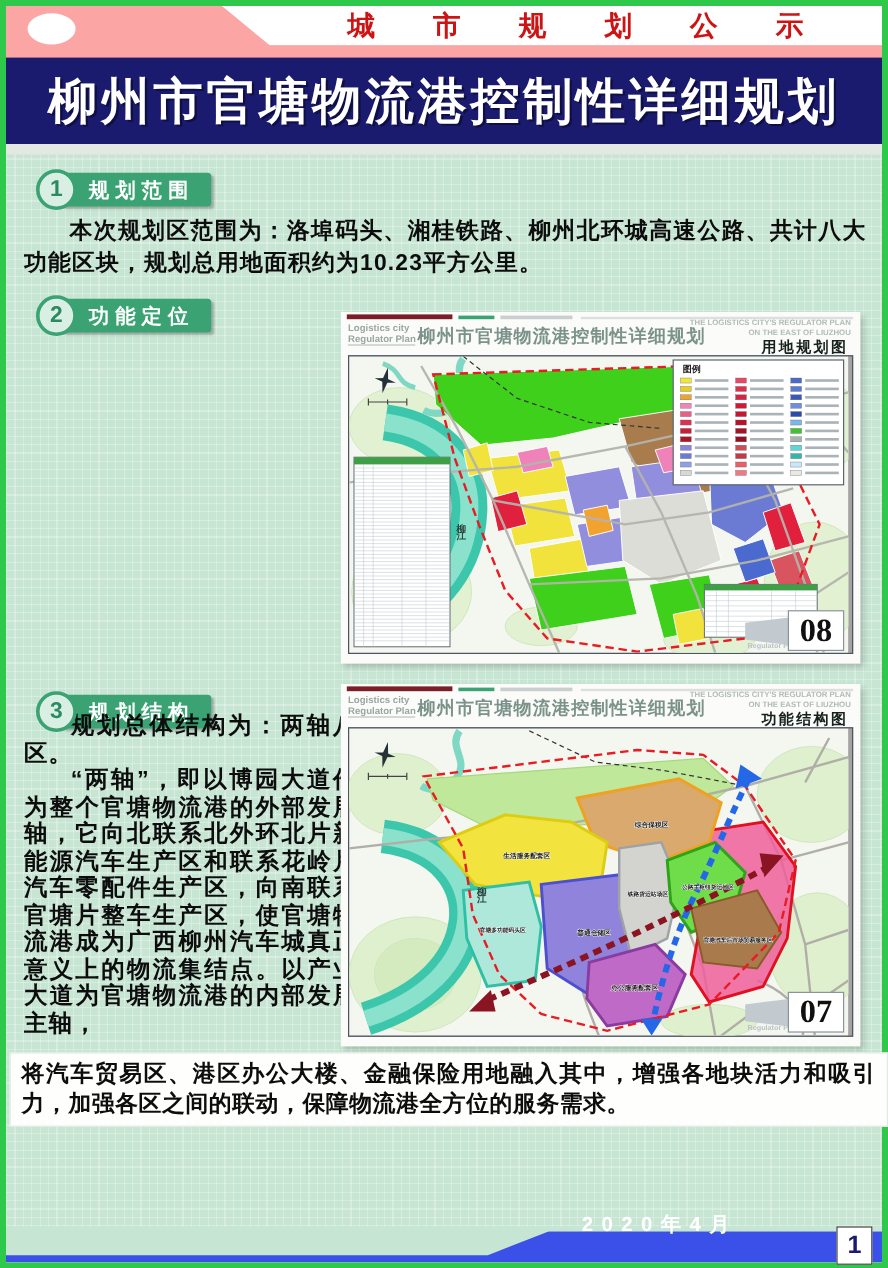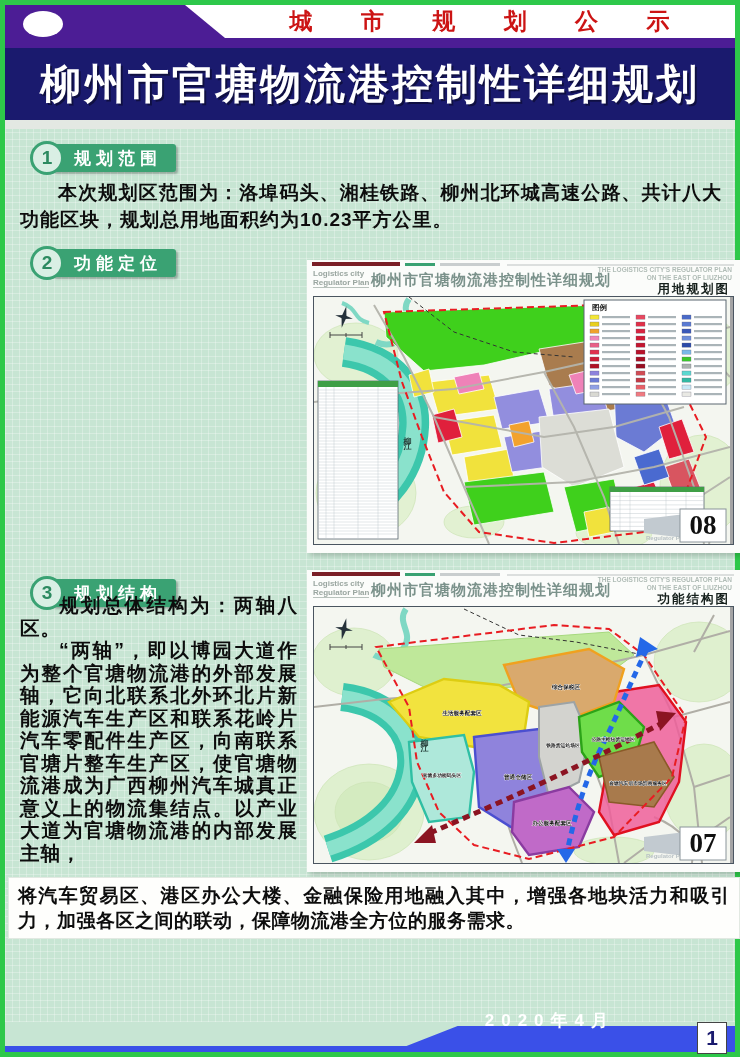--- a/index.html
+++ b/index.html
@@ -1,20 +1,20 @@
 <!DOCTYPE html>
 <html><head>
 <meta charset="utf-8">
 <style>
   html,body{margin:0;padding:0;background:#888;}
   .page{position:relative;width:740px;height:1057px;background:#2ec84a;overflow:hidden;
         font-family:"Liberation Sans","DejaVu Sans",sans-serif;}
   .inner{position:absolute;left:5px;top:5px;right:5px;bottom:5px;background:#c7e5d3;}
   
-  .hdr-blue{position:absolute;left:0;top:0;width:730px;height:58px;background:#4c1d95;text-align:right;}
+  .hdr-blue{position:absolute;left:0;top:0;width:730px;height:58px;background:#fca5a5;text-align:right;}
   .hdr-oval{position:absolute;left:18px;top:6px;width:40px;height:26px;background:#fff;border-radius:50%;}
   .hdr-white{position:absolute;left:180px;top:0;width:550px;height:33px;background:#fff;
              clip-path:polygon(0 0,100% 0,100% 100%,40px 100%);
              display:flex;align-items:center;justify-content:center;}
   .hdr-notice{color:#cc1414;font-size:23px;font-weight:bold;letter-spacing:21px;white-space:nowrap;
               padding-left:60px;}
   .banner{position:absolute;left:0;top:43px;width:730px;height:72px;background:#1a1a6e;
           display:flex;align-items:center;justify-content:center;}
   .banner-title{color:#fff;font-size:41px;font-weight:bold;letter-spacing:3px;white-space:nowrap;
                 text-shadow:2px 2px 0 rgba(0,0,0,.4);}
@@ -29,21 +29,21 @@
                 border-radius:3px;display:flex;align-items:center;box-shadow:2px 2px 2px rgba(0,0,0,.25);}
   .sechead .bar span{color:#fff;font-size:17px;font-weight:bold;letter-spacing:5px;white-space:nowrap;text-align:center;}
   .sechead .num{position:absolute;left:0;top:0;width:34px;height:34px;border-radius:50%;
                 background:#d9efe4;border:3px solid #3aa273;box-sizing:border-box;
                 display:flex;align-items:center;justify-content:center;
                 color:#2c8a60;font-size:19px;font-weight:bold;z-index:2;}
   .para{position:absolute;color:#0d0d0d;font-weight:bold;text-align:justify;}
   .para p{margin:0;}
   .indent{text-indent:2em;}
   
-  .panel{position:absolute;left:302px;width:433px;background:#fbfcfa;box-shadow:3px 3px 5px rgba(0,0,0,.18);}
+  .panel{position:absolute;left:279px;width:433px;background:#fbfcfa;box-shadow:3px 3px 5px rgba(0,0,0,.18);}
   .phead{position:relative;height:36px;}
   .bar-red{position:absolute;left:5px;top:2px;width:88px;height:4px;background:#7a1f26;}
   .bar-grn{position:absolute;left:98px;top:3px;width:30px;height:3px;background:#3aa273;}
   .bar-gray1{position:absolute;left:133px;top:3px;width:60px;height:3px;background:#c9cecf;}
   .bar-gray2{position:absolute;left:200px;top:4px;right:6px;height:2px;background:#dcdfde;}
   .brand{position:absolute;left:6px;top:9px;font-size:8px;line-height:9px;color:#9aa6a0;font-weight:bold;}
   .brand .u{border-bottom:1px solid #b8c2bc;}
   .ptitle{position:absolute;left:64px;top:11px;font-size:15px;font-weight:bold;color:#7b928b;letter-spacing:1px;white-space:nowrap;}
   .pen{position:absolute;right:8px;top:6px;text-align:right;font-size:6.5px;line-height:7.5px;color:#b0bcb6;font-weight:bold;}
   .psub{position:absolute;right:10px;top:21px;font-size:12.5px;font-weight:bold;color:#16201c;letter-spacing:2px;}

